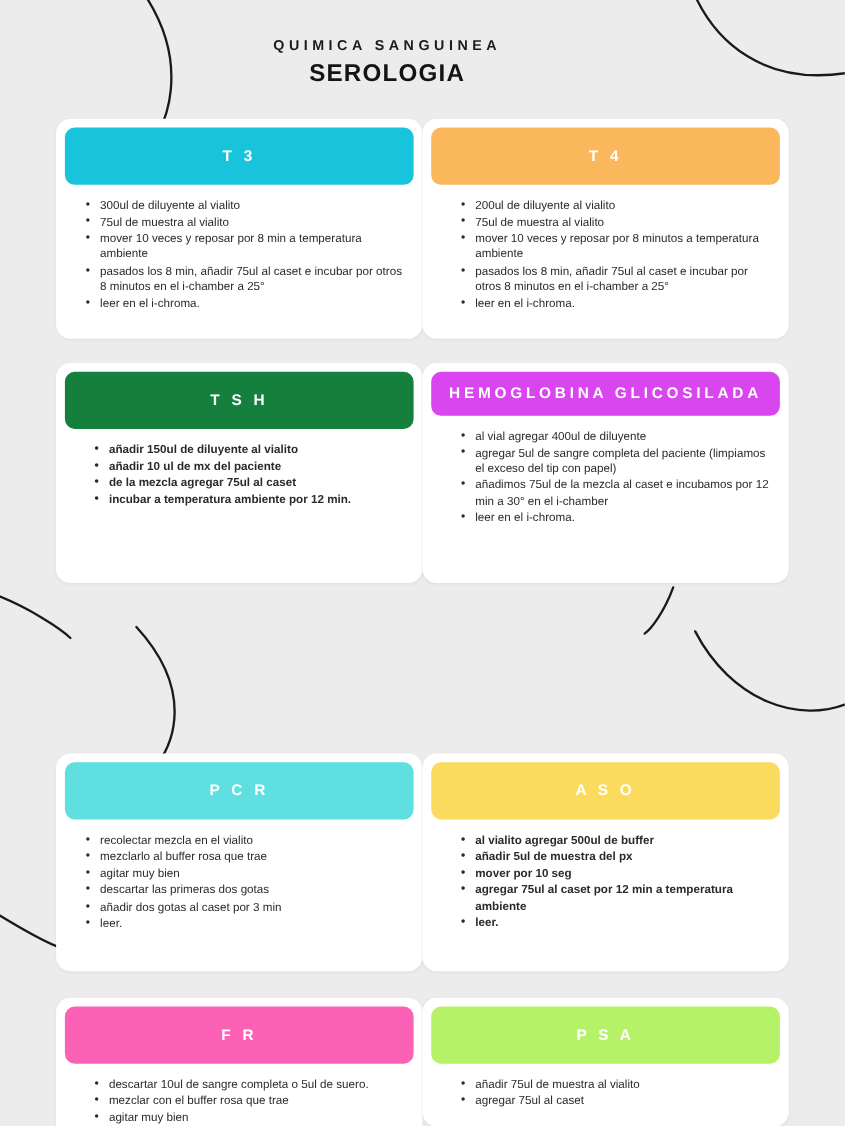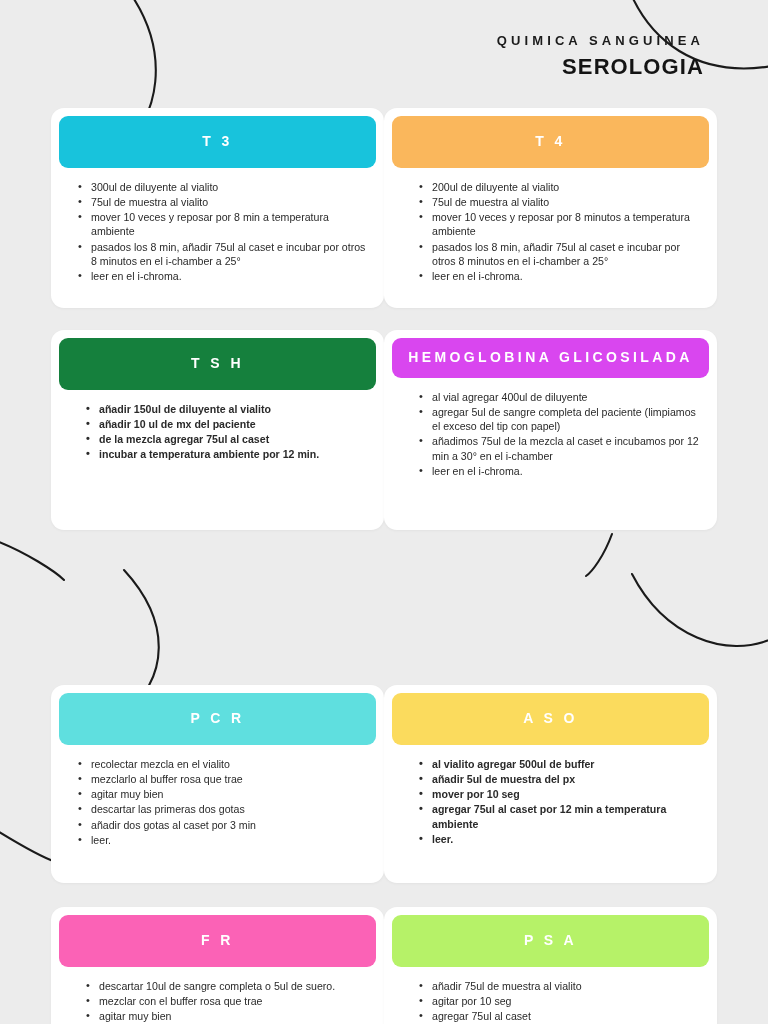--- a/index.html
+++ b/index.html
@@ -24,21 +24,21 @@
     pointer-events: none;
     z-index: 0;
   }
 
   
   .page-header {
     position: absolute;
     top: 0;
     left: 0;
     width: 704px;
-    text-align: right;
+    text-align: center;
     z-index: 2;
     padding-top: 33px;
   }
   .eyebrow {
     font-size: 13px;
     letter-spacing: 4.1px;
     font-weight: 700;
     color: #1b1b1b;
     margin: 0 0 6px 0;
     text-transform: uppercase;
@@ -248,19 +248,18 @@
             <li>mezclar con el  buffer rosa que trae</li>
             <li>agitar muy bien</li>
           </ul>
       </div>
     </div>
     <div class="card card-r4">
       <div class="card-header" style="background: rgb(182, 242, 104);">P S A</div>
       <div class="card-body indent-more">
         <ul>
             <li>añadir 75ul de muestra al vialito</li>
-            <li>agitar por 10 seg</li>
             <li>agregar 75ul al caset</li>
           </ul>
       </div>
     </div>
   </div>
 </div>
 
 </body></html>

